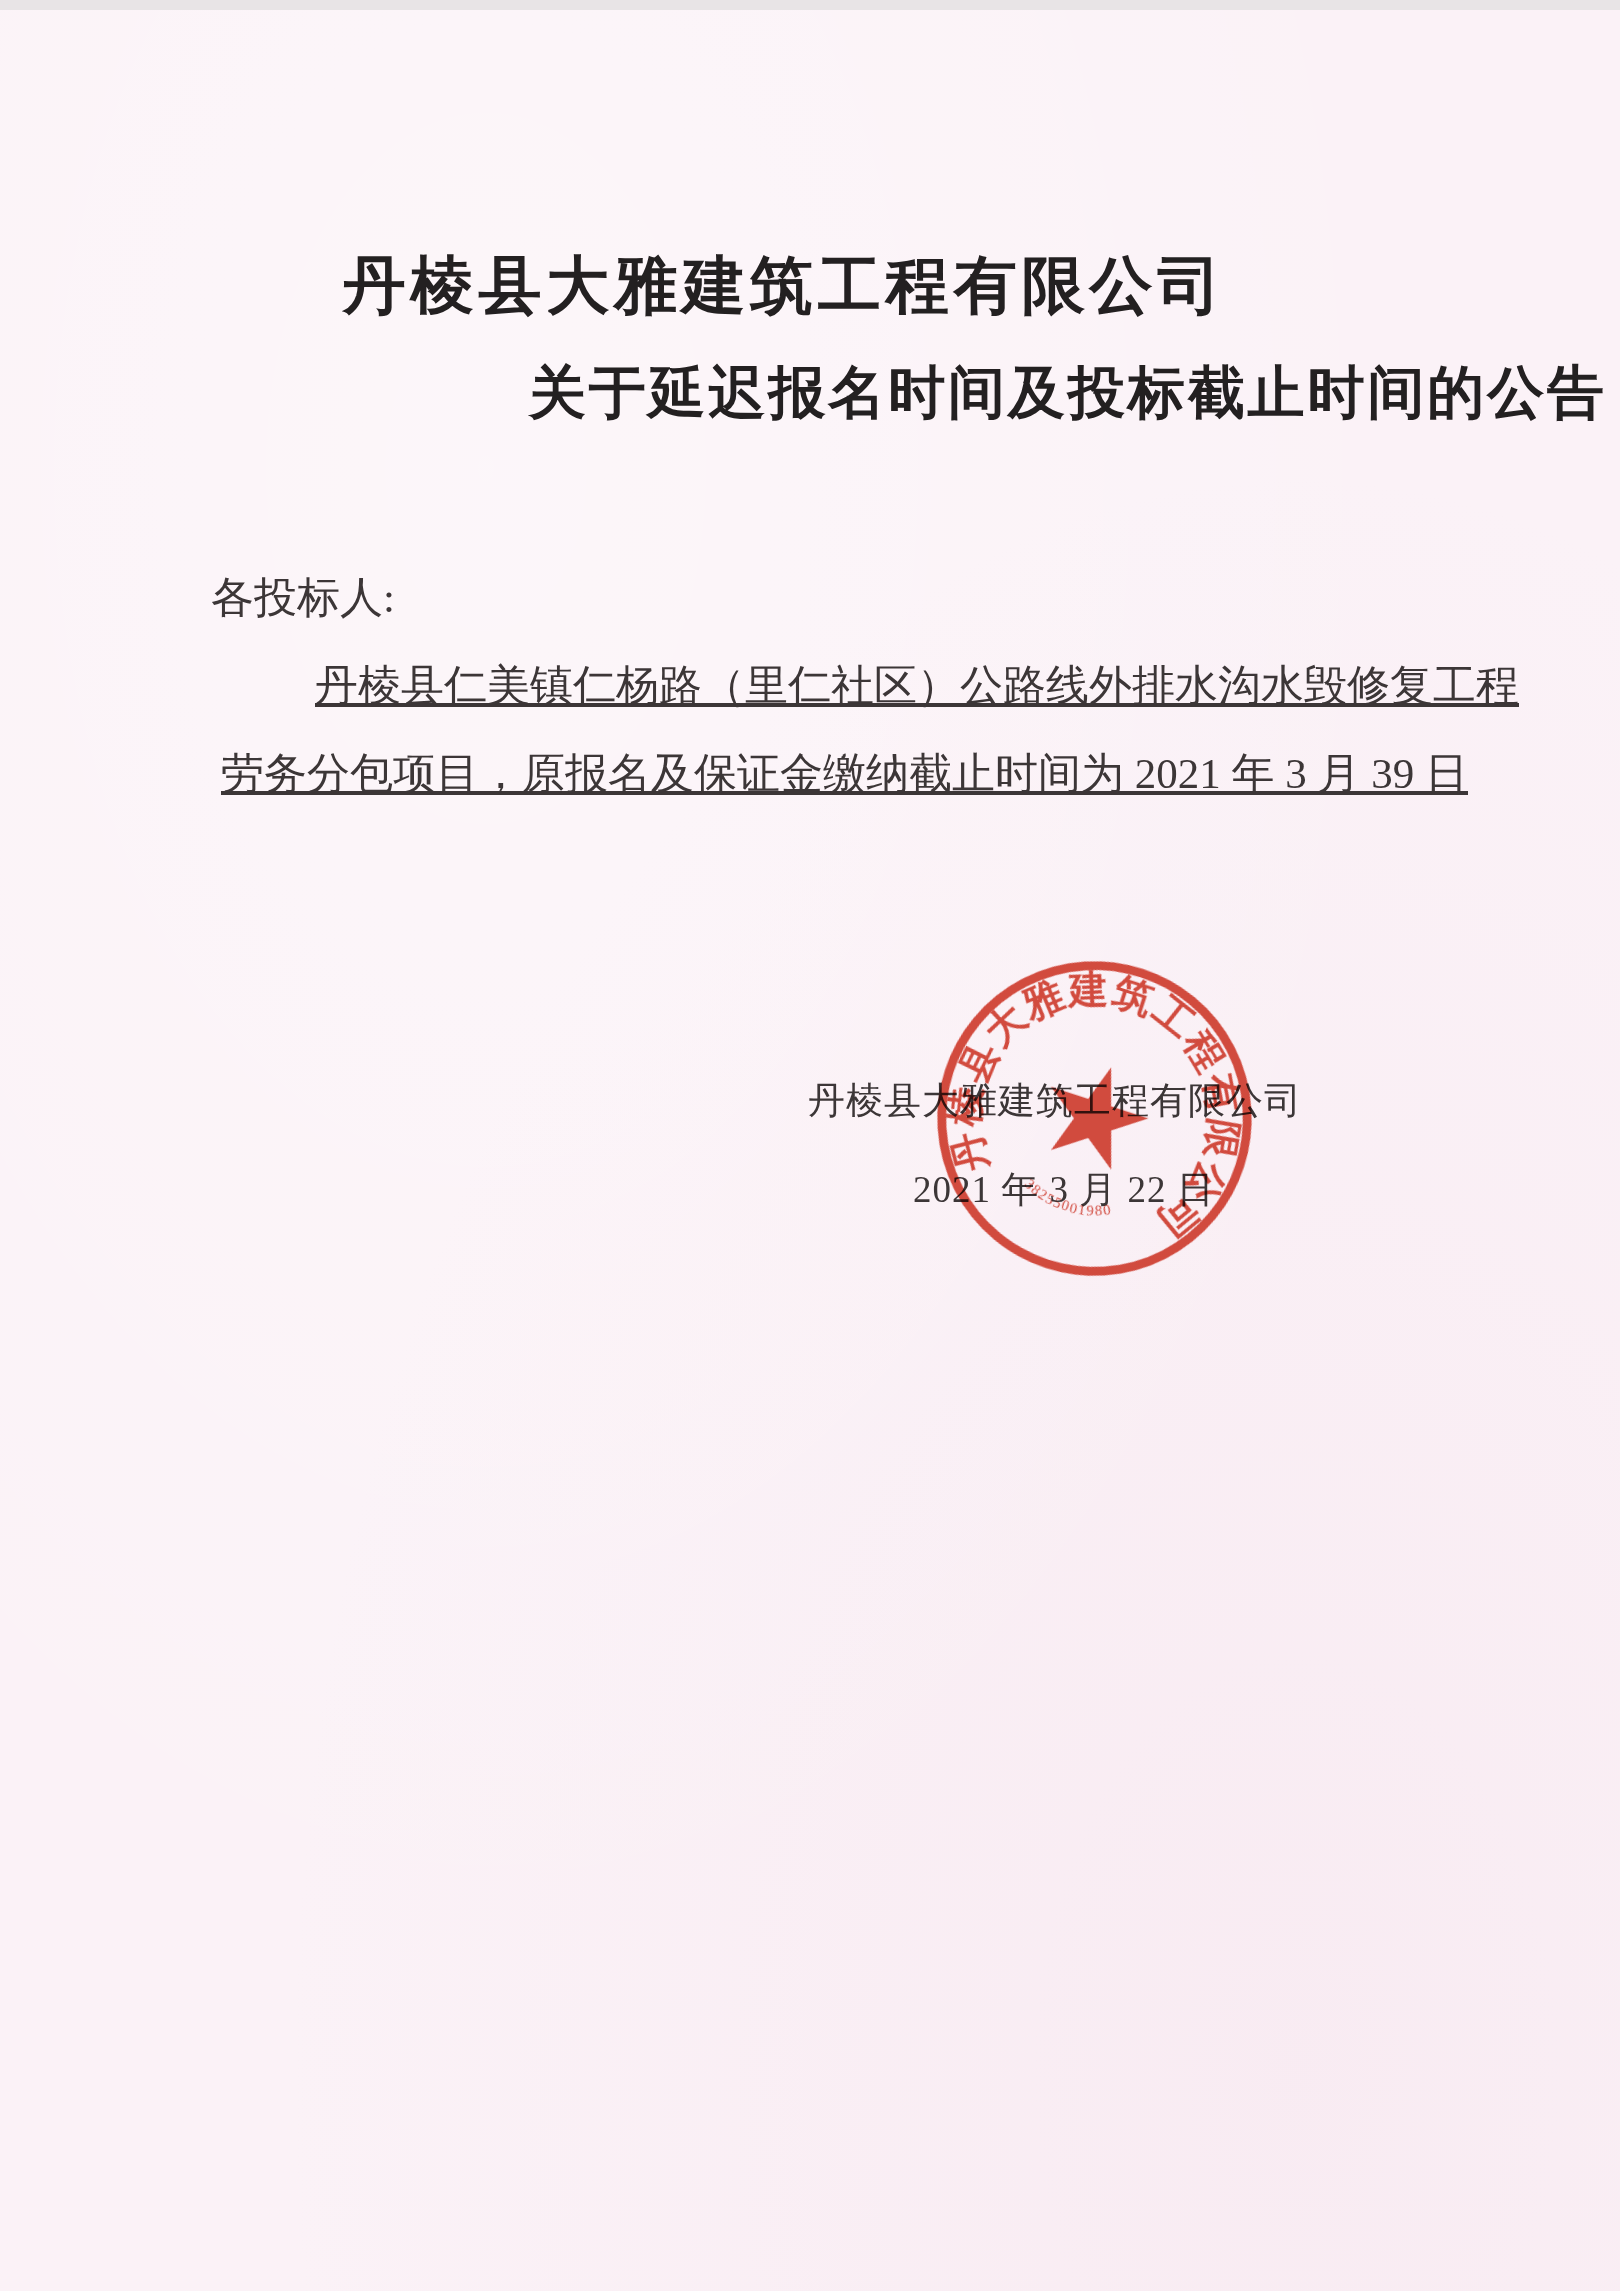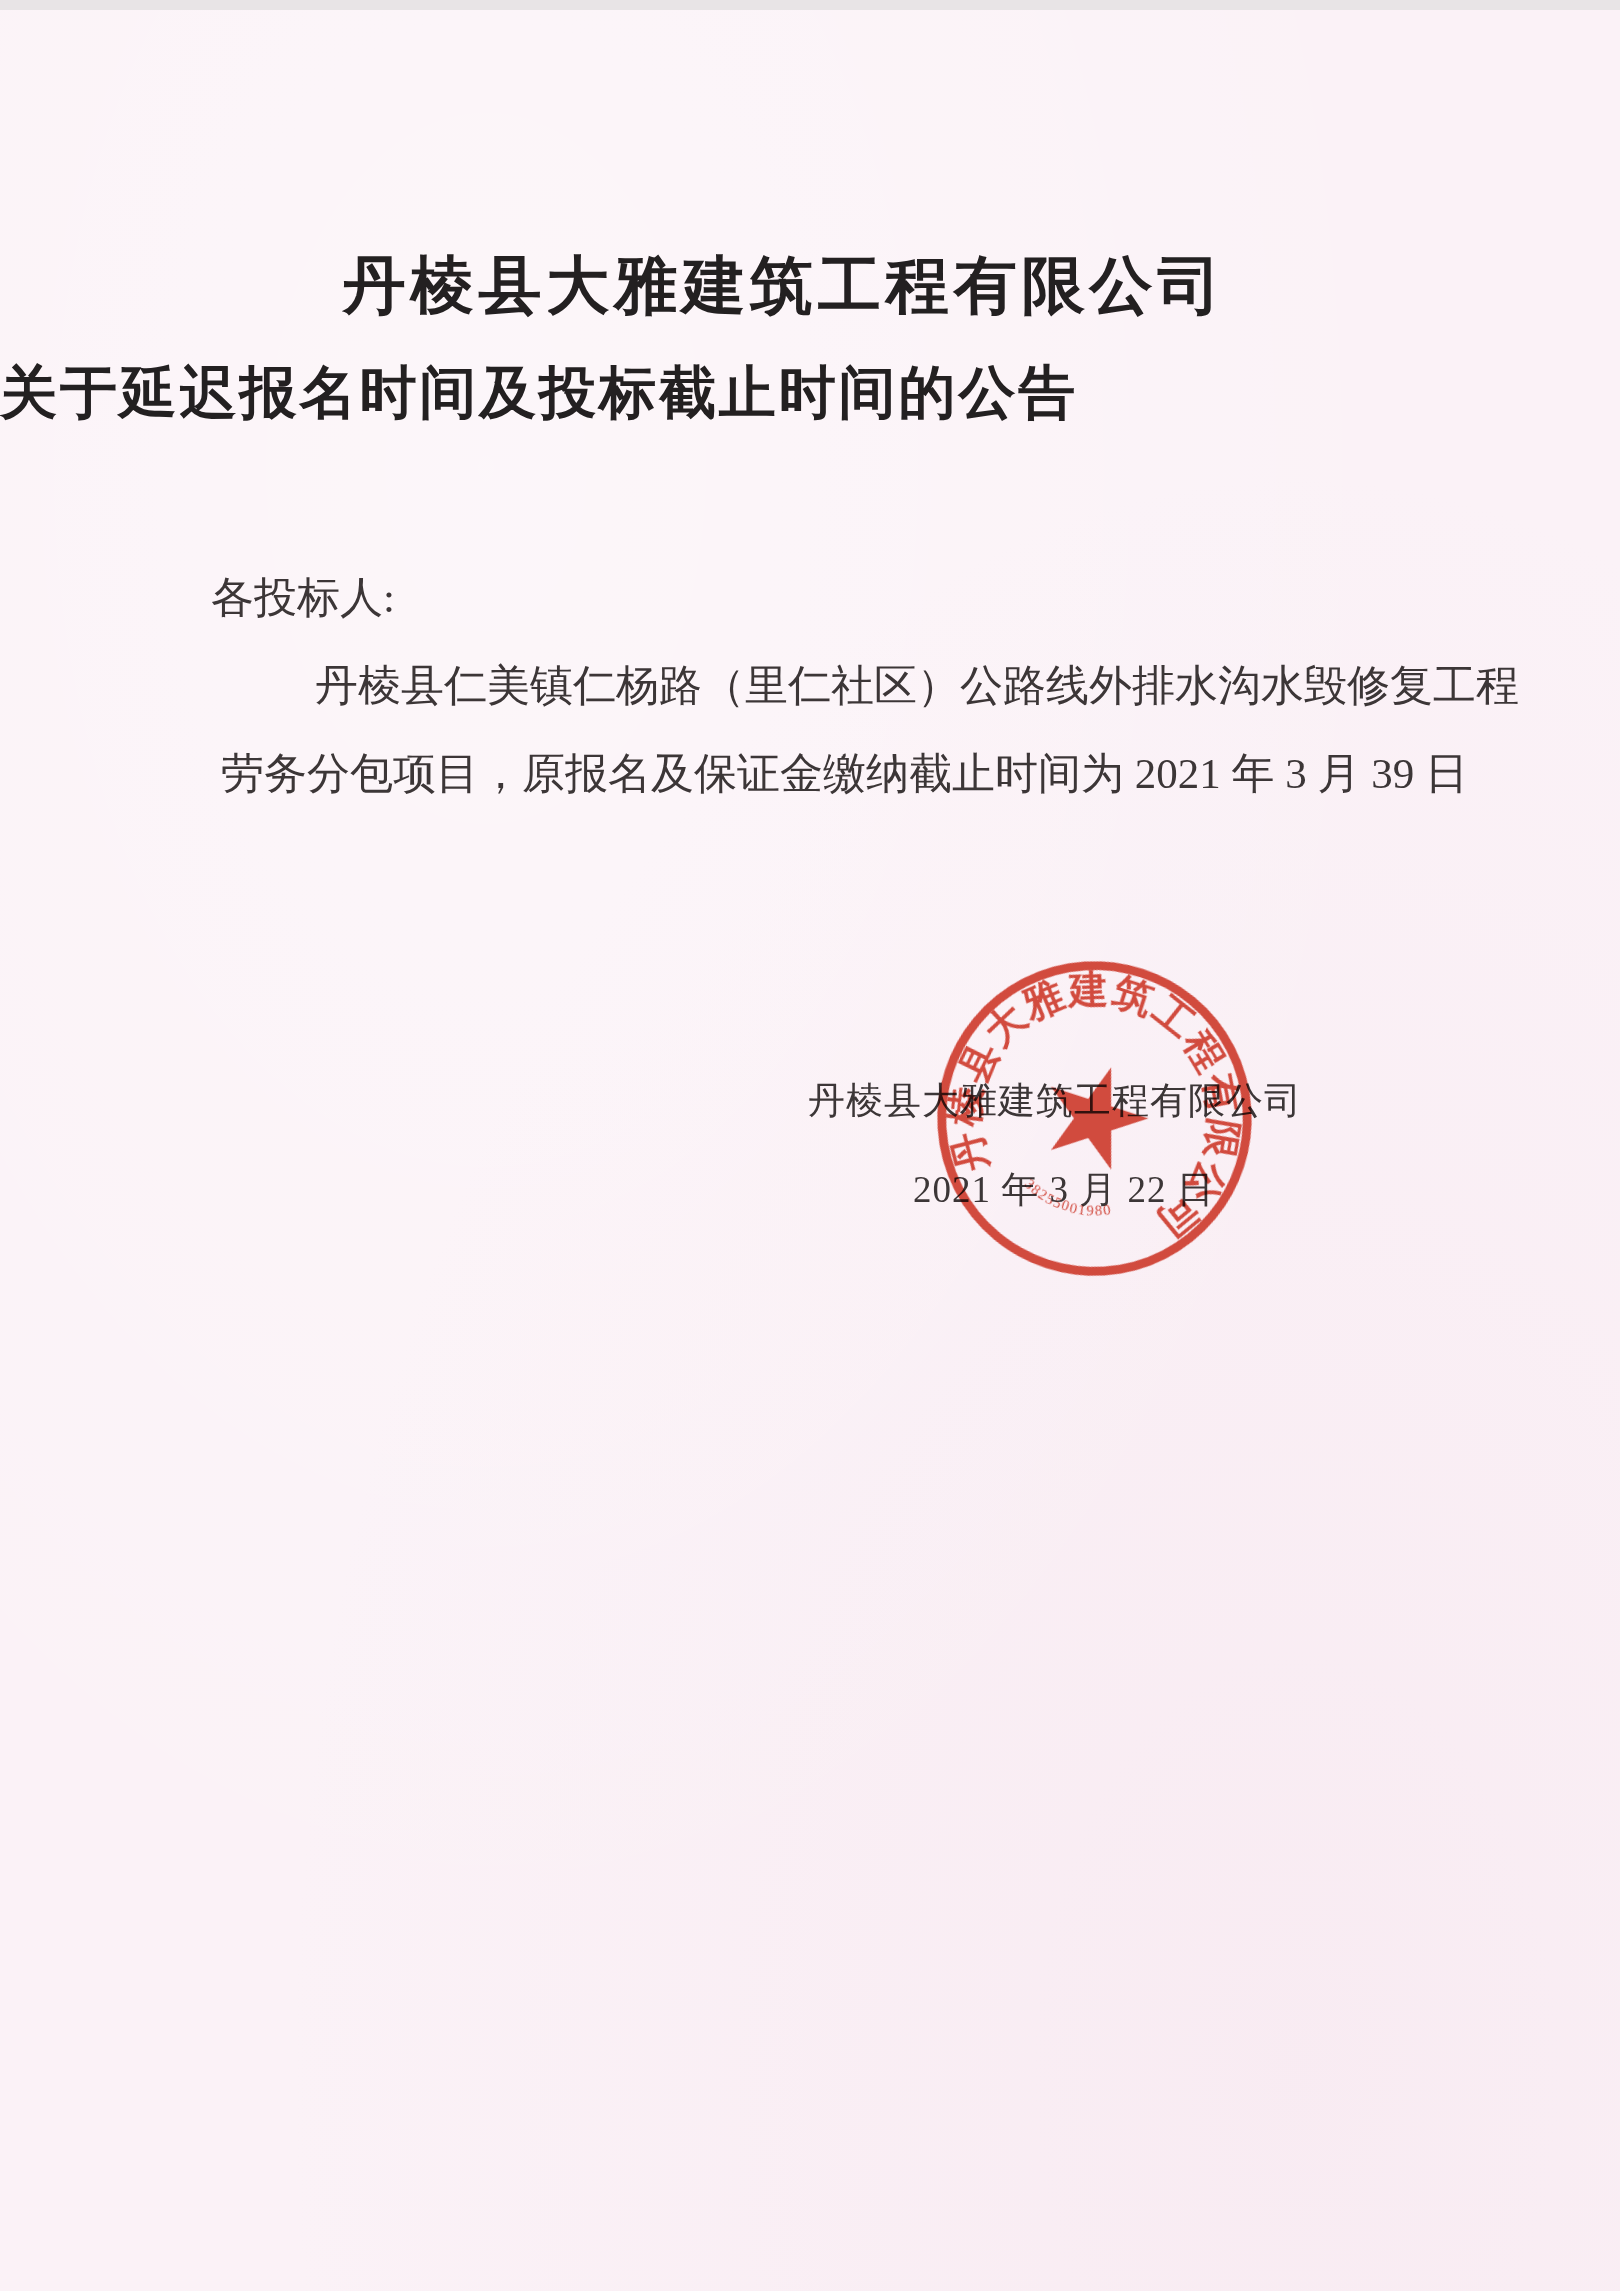--- a/index.html
+++ b/index.html
@@ -29,21 +29,21 @@
     font-weight: 900;
     letter-spacing: 4.9px;
     color: #232021;
     margin: 0;
   }
   .title-2 {
     position: absolute;
     top: 345px;
     left: 0;
     width: 1607px;
-    text-align: left;
+    text-align: right;
     font-size: 57px;
     font-weight: 900;
     letter-spacing: 2.9px;
     color: #232021;
     margin: 0;
   }
   .salutation {
     position: absolute;
     top: 559px;
     left: 211px;
@@ -58,20 +58,21 @@
     font-size: 43px;
     color: #3c3637;
   }
   .para-line {
     line-height: 88px;
     height: 88px;
     text-align: justify;
     text-align-last: justify;
     text-justify: inter-character;
     white-space: nowrap;
+    text-decoration: underline;
   }
   .para-line.indent {
     text-indent: 94px;
   }
   .signature {
     position: absolute;
     top: 1066px;
     left: 808px;
     font-size: 37px;
     letter-spacing: 1px;

